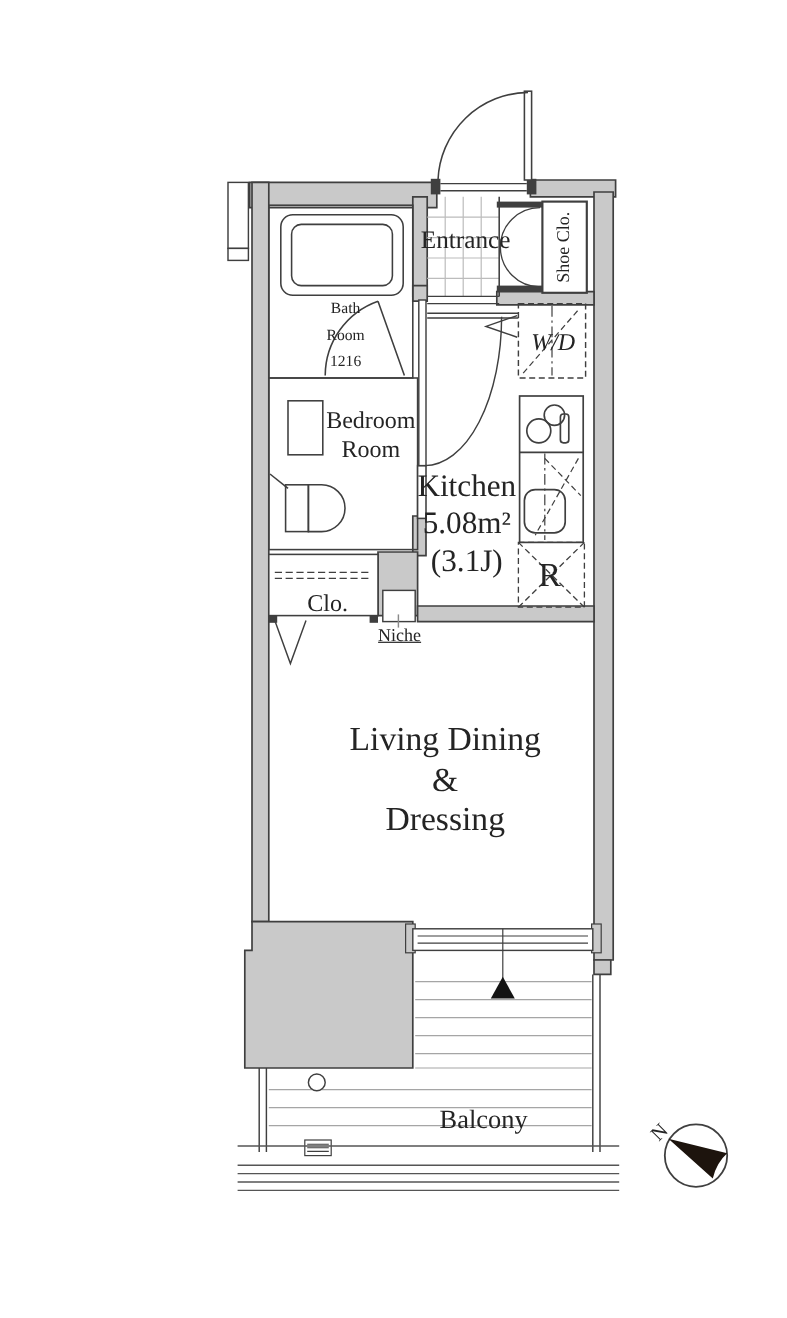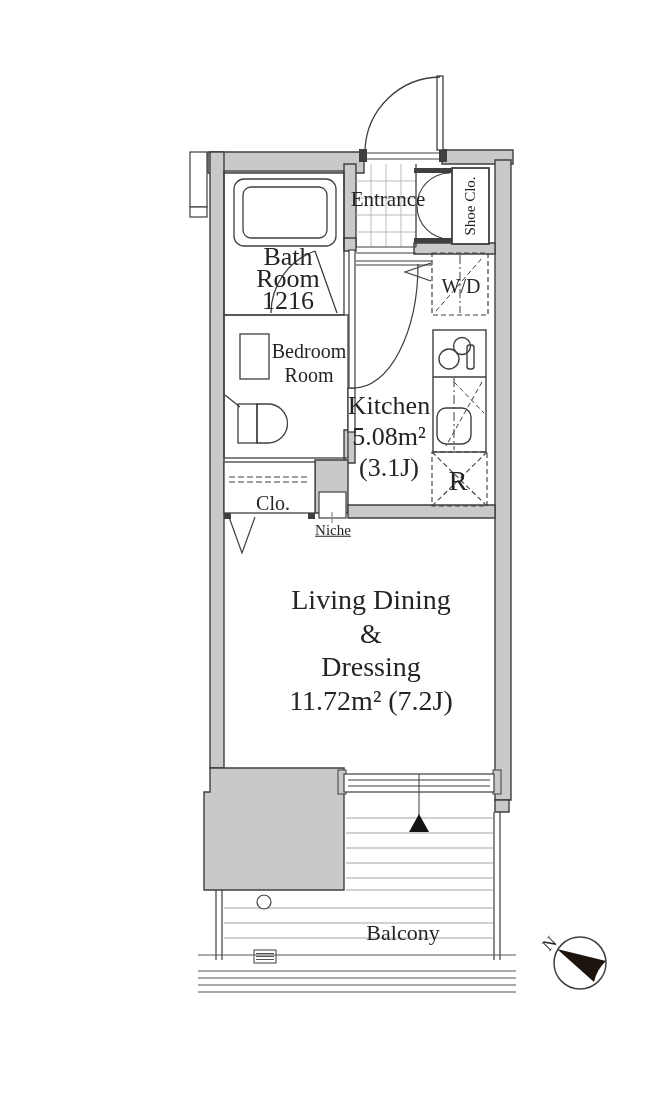--- a/index.html
+++ b/index.html
@@ -156,27 +156,27 @@
   <g>
     <circle cx="532" cy="963" r="26" fill="#ffffff" stroke="#3f3f3f" stroke-width="1.5"></circle>
     <path d="M509,949 L558,961 Q549,969 546,982 Z" fill="#1d140d"></path>
   </g>
 </svg>
 
 <div class="lbl" style="left:340px;top:200px;font-size:21px;">Entrance</div>
 
 <div class="lbl rot-90" style="left:422px;top:206px;font-size:15px;">Shoe Clo.</div>
 
-<div class="lbl" style="left:240px;top:279px;font-size:26px;line-height:22px;">
+<div class="lbl" style="left:240px;top:279px;font-size:13px;line-height:22px;">
   <span>Bath</span>
   <span>Room</span>
   <span>1216</span>
 </div>
 
-<div class="lbl" style="left:413px;top:286px;font-size:20px;">W/D</div>
+<div class="lbl" style="left:413px;top:286px;font-size:20px;font-style:italic;">W/D</div>
 
 <div class="lbl" style="left:261px;top:363px;font-size:20px;line-height:24px;">
   <span>Bedroom</span>
   <span>Room</span>
 </div>
 
 <div class="lbl" style="left:341px;top:436px;font-size:26px;line-height:31px;text-align:center;">
   <span>Kitchen</span>
   <span>5.08m²</span>
   <span>(3.1J)</span>
@@ -185,20 +185,19 @@
 <div class="lbl" style="left:410px;top:481px;font-size:28px;">R</div>
 
 <div class="lbl" style="left:225px;top:503px;font-size:20px;">Clo.</div>
 
 <div class="lbl" style="left:285px;top:530px;font-size:15px;text-decoration:underline;">Niche</div>
 
 <div class="lbl" style="left:323px;top:650px;font-size:28px;line-height:33.5px;">
   <span>Living Dining</span>
   <span>&amp;</span>
   <span>Dressing</span>
-  <span>11.72m² (7.2J)</span>
 </div>
 
 <div class="lbl" style="left:355px;top:933px;font-size:22px;">Balcony</div>
 
 <div class="lbl rot-n" style="left:502px;top:944px;font-size:17px;">N</div>
 
 </div>
 
 </body></html>

